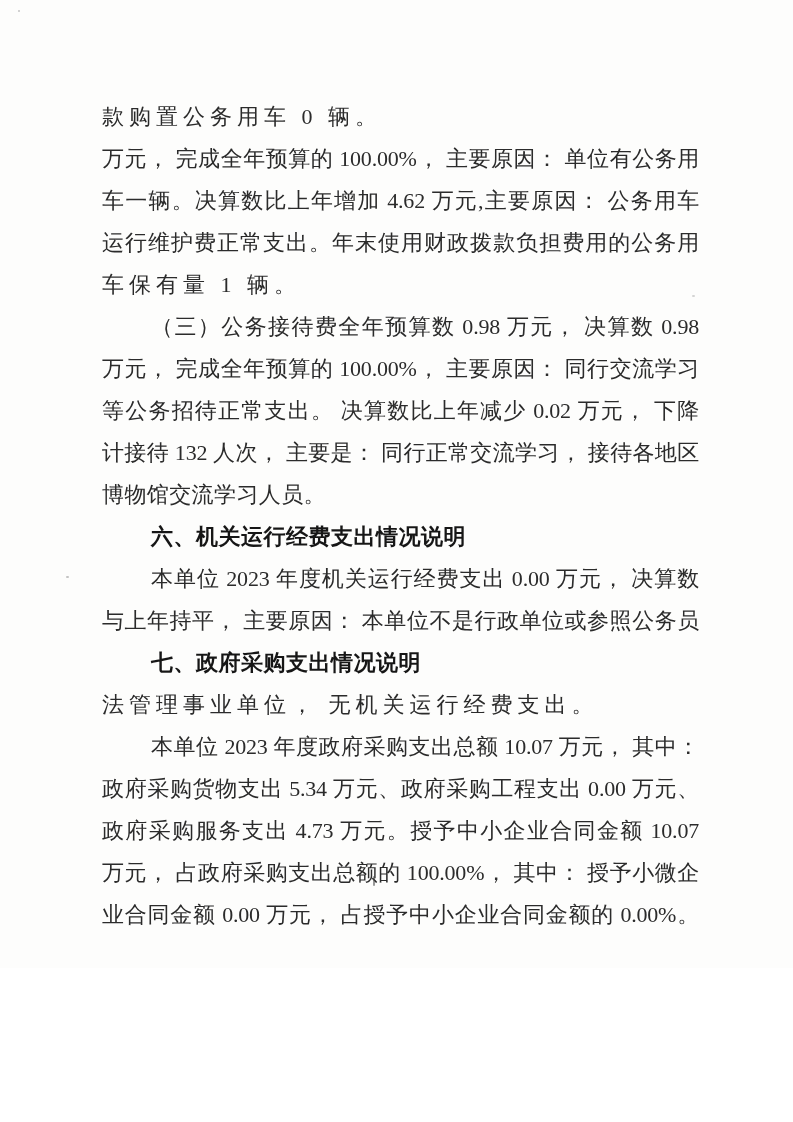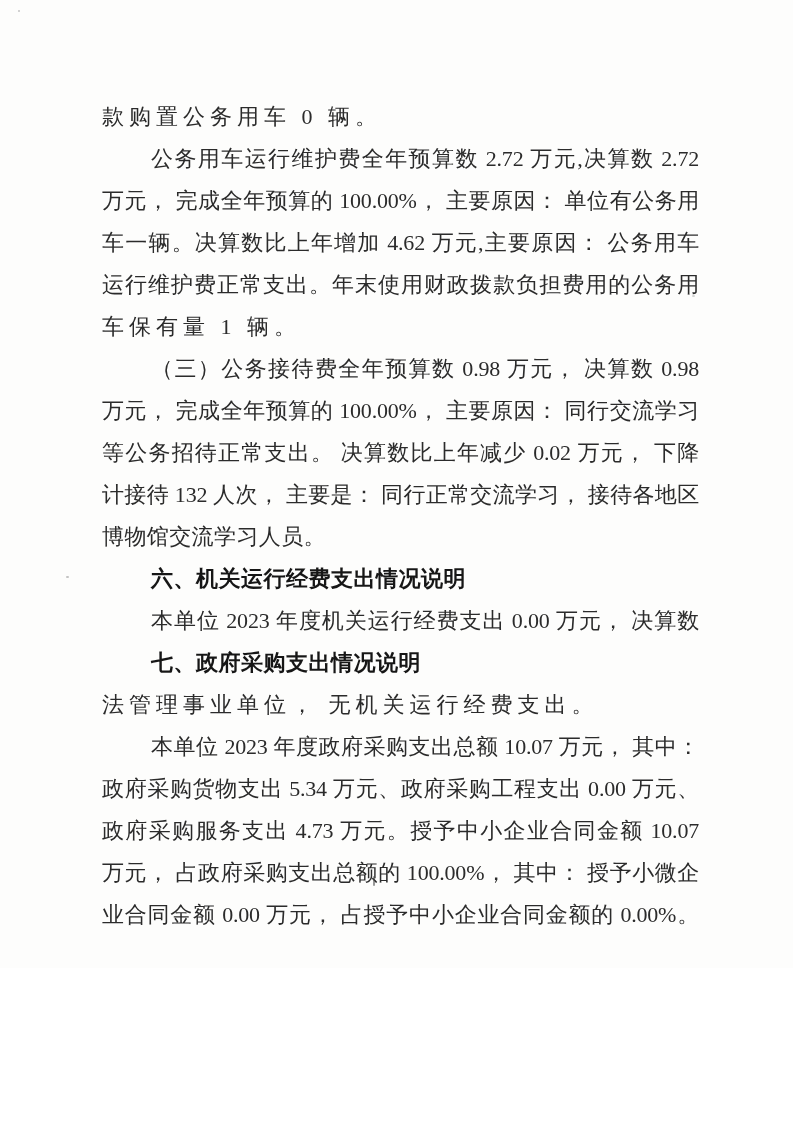--- a/index.html
+++ b/index.html
@@ -79,35 +79,35 @@
 </style>
 </head>
 <body>
 
 <div class="page" style="--paper: #fdfdfc; --ink: #2b2b2b; --heading-ink: #161616;">
 
   <div class="textblock">
 
     <div class="line sp">款购置公务用车 0 辆。</div>
 
-    <div class="line j indent">公务用车运行维护费全年预算数 2.72 万元,决算数 2.72</div>
     <div class="line j">万元， 完成全年预算的 100.00%， 主要原因： 单位有公务用</div>
     <div class="line j">车一辆。决算数比上年增加 4.62 万元,主要原因： 公务用车</div>
     <div class="line j">运行维护费正常支出。年末使用财政拨款负担费用的公务用</div>
     <div class="line sp">车保有量 1 辆。</div>
 
     <div class="line j indent">（三）公务接待费全年预算数 0.98 万元， 决算数 0.98</div>
     <div class="line j">万元， 完成全年预算的 100.00%， 主要原因： 同行交流学习</div>
     <div class="line j">等公务招待正常支出。 决算数比上年减少 0.02 万元， 下降</div>
     <div class="line j">计接待 132 人次， 主要是： 同行正常交流学习， 接待各地区</div>
     <div class="line">博物馆交流学习人员。</div>
 
     <div class="line heading">六、机关运行经费支出情况说明</div>
 
     <div class="line j indent">本单位 2023 年度机关运行经费支出 0.00 万元， 决算数</div>
+    <div class="line j">与上年持平， 主要原因： 本单位不是行政单位或参照公务员</div>
     <div class="line heading">七、政府采购支出情况说明</div>
 
     <div class="line sp">法管理事业单位， 无机关运行经费支出。</div>
 
     <div class="line j indent">本单位 2023 年度政府采购支出总额 10.07 万元， 其中：</div>
     <div class="line j">政府采购货物支出 5.34 万元、政府采购工程支出 0.00 万元、</div>
     <div class="line j">政府采购服务支出 4.73 万元。授予中小企业合同金额 10.07</div>
     <div class="line j">万元， 占政府采购支出总额的 100.00%， 其中： 授予小微企</div>
     <div class="line j">业合同金额 0.00 万元， 占授予中小企业合同金额的 0.00%。</div>
 

